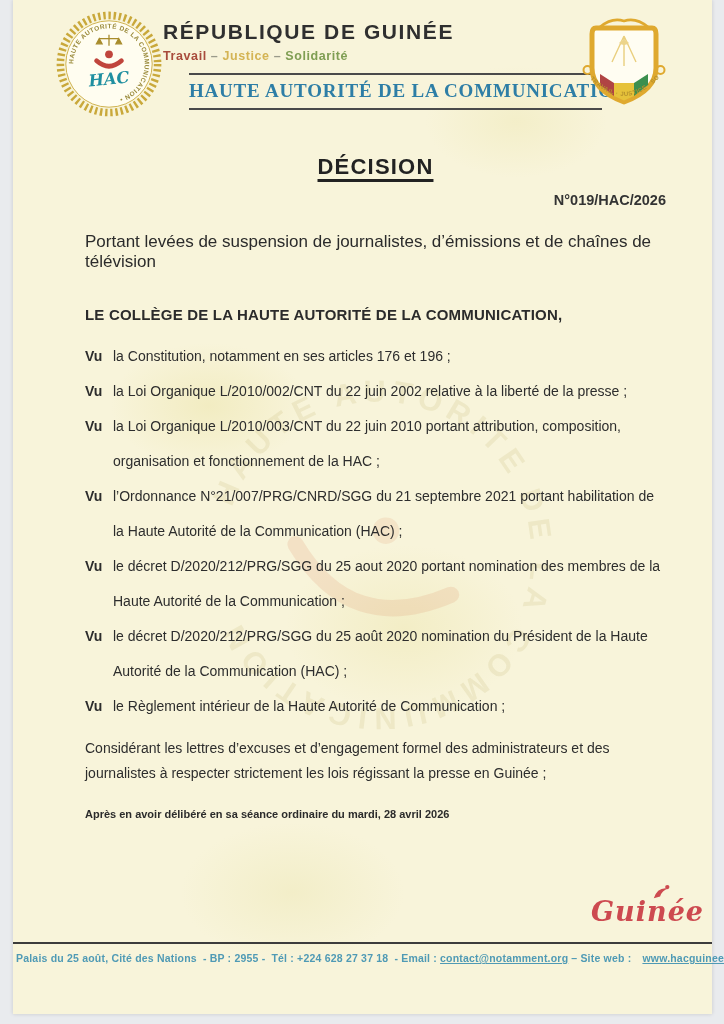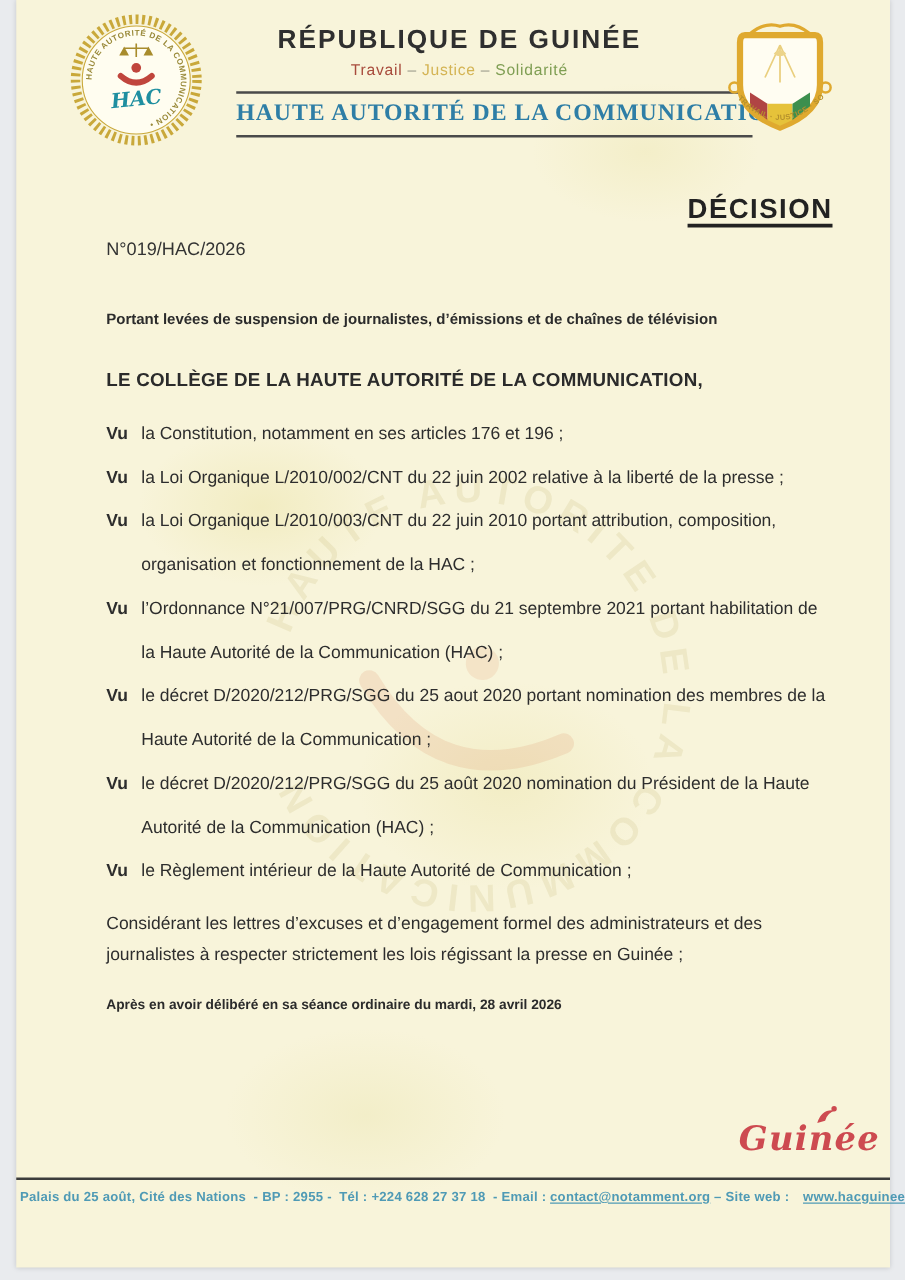--- a/index.html
+++ b/index.html
@@ -18,44 +18,44 @@
       radial-gradient(170px 120px at 56% 62%, rgba(224,214,125,.22), transparent 70%),
       radial-gradient(130px 80px at 72% 12%, rgba(230,222,150,.25), transparent 70%),
       radial-gradient(160px 100px at 40% 88%, rgba(230,224,160,.30), transparent 70%),
       #f8f4da;
     box-shadow:0 0 4px rgba(0,0,0,.15);
   }
   
   .hdr{position:relative;display:flex;align-items:flex-start;padding:10px 36px 0 42px;z-index:2;}
   .seal{flex:none;width:108px;height:108px;}
   .coat{flex:none;width:104px;height:112px;margin-top:2px;}
-  .hdr-center{flex:1;text-align:center;padding-top:10px;min-width:0;}
+  .hdr-center{flex:1;text-align:left;padding-top:10px;min-width:0;}
   .republic{font-size:21px;font-weight:bold;letter-spacing:1.6px;color:#2f2f2f;}
-  .motto{font-size:12.5px;font-weight:normal;margin-top:5px;letter-spacing:.6px;}
+  .motto{font-size:12.5px;font-weight:bold;margin-top:5px;letter-spacing:.6px;}
   .motto .sep{color:#9a9a8a;padding:0 4px;}
   .w-travail{color:#a84b3c;}
   .w-justice{color:#d4b454;}
   .w-solidarite{color:#7f9e53;}
   .banner{
     margin:10px -30px 0 26px;
     border-top:2px solid #4a4a4a;border-bottom:2px solid #4a4a4a;
     padding:5px 0 6px;
     font-family:"Liberation Serif",serif;
     font-weight:bold;font-size:19px;letter-spacing:.8px;color:#2e7ea6;
     white-space:nowrap;
   }
   
   .main{position:relative;z-index:2;padding:0 46px 0 72px;}
   .decision{
-    text-align:right;font-size:22px;font-weight:bold;letter-spacing:1.2px;
+    text-align:center;font-size:22px;font-weight:bold;letter-spacing:1.2px;
     margin:30px 0 12px;color:#222;
     text-decoration:underline;text-decoration-thickness:2.5px;text-underline-offset:5px;
   }
-  .number{text-align:left;font-weight:normal;font-size:14.5px;margin-top:12px;color:#333;}
-  .subject{font-weight:bold;font-size:12px;margin-top:40px;color:#2b2b2b;}
+  .number{text-align:right;font-weight:bold;font-size:14.5px;margin-top:12px;color:#333;}
+  .subject{font-weight:normal;font-size:17px;margin-top:24px;color:#2b2b2b;}
   .college{font-weight:bold;font-size:15px;margin-top:34px;color:#2b2b2b;letter-spacing:.2px;}
   .vu-list{margin-top:16px;}
   .vu-row{display:flex;font-size:14px;line-height:2.5;color:#2d2d2d;}
   .vu-label{font-weight:bold;flex:none;width:28px;}
   .vu-text{flex:1;}
   .para{font-size:14px;line-height:1.8;margin:12px 0 0;color:#2d2d2d;}
   .lead-bold{font-weight:bold;}
   .deliberation{font-weight:bold;font-size:11px;margin-top:22px;color:#2b2b2b;}
   
   .watermark{position:absolute;left:130px;top:320px;width:470px;height:470px;z-index:1;pointer-events:none;}

